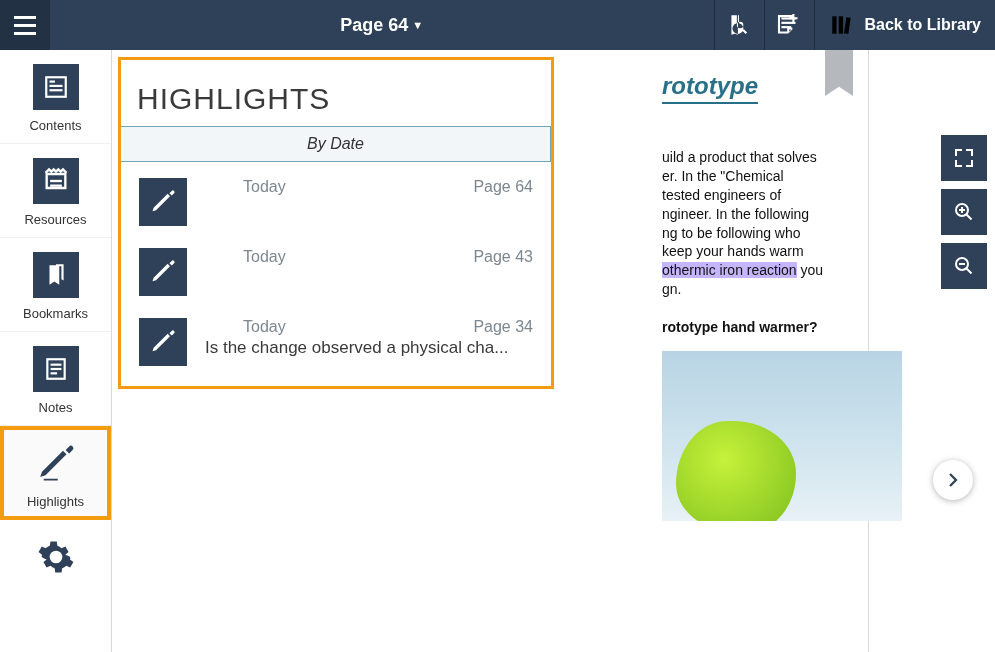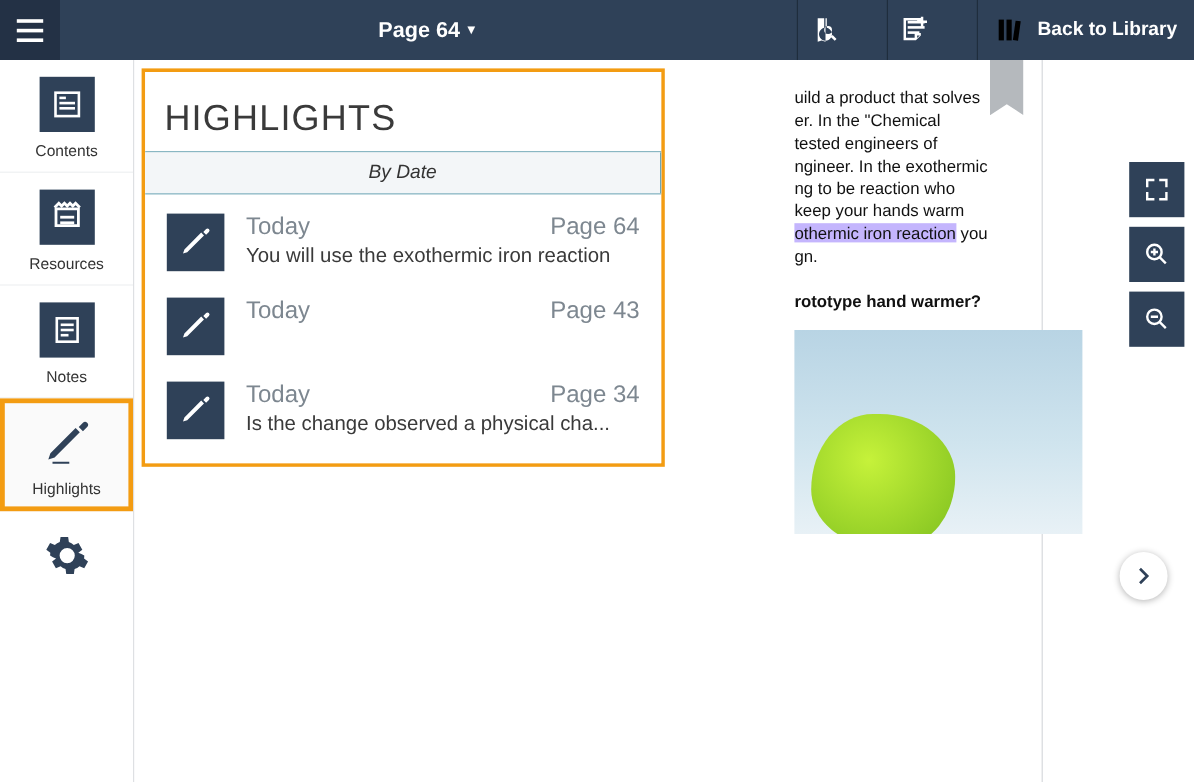--- a/index.html
+++ b/index.html
@@ -23,21 +23,21 @@
   }
   .hamburger span { width: 22px; height: 3px; background: #fff; }
   .page-title-wrap {
     flex: 1;
     display: flex; justify-content: center; align-items: center;
     font-weight: bold; font-size: 18px;
     gap: 4px;
   }
   .page-title-wrap .chev { font-size: 11px; }
   .top-actions {
-    display: flex; align-items: center; height: 100%; gap: 25px;
+    display: flex; align-items: center; height: 100%;
   }
   .top-btn {
     width: 50px; height: 50px;
     display: flex; align-items: center; justify-content: center;
     border-left: 1px solid #1f2d3d;
   }
   .top-btn svg { fill: #fff; }
   .back-lib {
     display: flex; align-items: center; gap: 10px;
     padding: 0 14px; height: 50px;
@@ -140,39 +140,39 @@
     padding: 16px 18px 6px;
     gap: 18px;
   }
   .hl-icon {
     width: 48px; height: 48px; background: #2f4158;
     display: flex; align-items: center; justify-content: center;
     flex-shrink: 0;
   }
   .hl-icon svg { fill: #fff; }
   .hl-text { flex: 1; }
-  .hl-top { display: flex; justify-content: space-between; color: #7d8790; font-size: 20px; }
+  .hl-top { display: flex; justify-content: space-between; color: #7d8790; font-size: 16px; margin-left: 38px; }
   .hl-snippet { color: #3a3a3a; font-size: 17px; margin-top: 2px; white-space: nowrap; overflow: hidden; text-overflow: ellipsis; }
 
   
   .page-view {
     position: absolute;
     left: 230px; top: 22px;
     width: 570px;
     font-family: Georgia, serif;
     color: #111;
   }
   .page-view .heading {
     color: #2a6f88; font-style: italic; font-weight: bold;
     font-size: 24px; border-bottom: 2px solid #2a6f88;
     display: inline-block; padding-bottom: 2px;
     margin-left: 320px;
   }
   .page-view .para {
-    font-size: 14px; line-height: 1.35; margin-left: 320px;
+    font-size: 14px; line-height: 1.35; margin-top: 44px; margin-left: 320px;
   }
   .page-view .para .yl { background: #c4b5fd; }
   .page-view .q { font-weight: bold; font-size: 14px; margin-top: 20px; margin-left: 320px; }
   .photo {
     margin-top: 16px; margin-left: 320px;
     width: 240px; height: 170px;
     background: linear-gradient(180deg,#b8d4e4 0%, #cfe4ee 55%, #e8f1f6 100%);
     position: relative; overflow: hidden;
   }
   .photo .jacket {
@@ -264,20 +264,28 @@
             <path d="M3 5l3-3 2 2 2-2 2 2 2-2 2 2 2-2 3 3" fill="none" stroke="#fff" stroke-width="2"></path>
             <rect x="7" y="11" width="10" height="2"></rect>
             <rect x="7" y="15" width="10" height="2"></rect>
           </svg>
       </div>
       <span>Resources</span>
     </div>
     <div class="side-item">
       <div class="side-icon">
         <svg width="26" height="26" viewBox="0 0 24 24">
+            <path d="M6 3h9v18l-4.5-3L6 21V3zm6-1h7v15l-2-1V4h-5V2z"></path>
+          </svg>
+      </div>
+      <span>Bookmarks</span>
+    </div>
+    <div class="side-item">
+      <div class="side-icon">
+        <svg width="26" height="26" viewBox="0 0 24 24">
             <rect x="4" y="3" width="16" height="18" fill="none" stroke="#fff" stroke-width="2"></rect>
             <rect x="7" y="7" width="10" height="2"></rect>
             <rect x="7" y="11" width="10" height="2"></rect>
             <rect x="7" y="15" width="6" height="2"></rect>
           </svg>
       </div>
       <span>Notes</span>
     </div>
     <div class="side-item active">
       <div class="side-icon" style="background:transparent">
@@ -294,26 +302,27 @@
           </svg>
       </div>
     </div>
   </div>
 
   <div class="main">
     <div class="ribbon"></div>
     <div class="page-edge"></div>
 
     <div class="page-view">
+      <span class="heading">rototype</span>
       <div class="para">
         <span>uild a product that solves</span><br>
         <span>er. In the "Chemical</span><br>
         <span>tested engineers of</span><br>
-        <span>ngineer. In the exothermic</span><br>
-        <span>ng to be reaction who</span><br>
+        <span>ngineer. In the following</span><br>
+        <span>ng to be following who</span><br>
         <span>keep your hands warm</span><br>
         <span class="yl">othermic iron reaction</span><span> you</span><br>
         <span>gn.</span>
       </div>
       <div class="q">rototype hand warmer?</div>
       <div class="photo">
         <div class="jacket"></div>
       </div>
     </div>
 
@@ -329,21 +338,20 @@
               <div class="hl-icon">
                 <svg width="28" height="28" viewBox="0 0 24 24">
                     <path d="M3 20l3-1 12-12-2-2L4 17l-1 3zm14.5-15.5 2 2 2-2a1.4 1.4 0 0 0-2-2l-2 2z"></path>
                   </svg>
               </div>
               <div class="hl-text">
                 <div class="hl-top">
                   <span>Today</span>
                   <span>Page 64</span>
                 </div>
-                <div class="hl-snippet">You will use the exothermic iron reaction</div>
               </div>
             </div>
             <div class="hl-item">
               <div class="hl-icon">
                 <svg width="28" height="28" viewBox="0 0 24 24">
                     <path d="M3 20l3-1 12-12-2-2L4 17l-1 3zm14.5-15.5 2 2 2-2a1.4 1.4 0 0 0-2-2l-2 2z"></path>
                   </svg>
               </div>
               <div class="hl-text">
                 <div class="hl-top">

